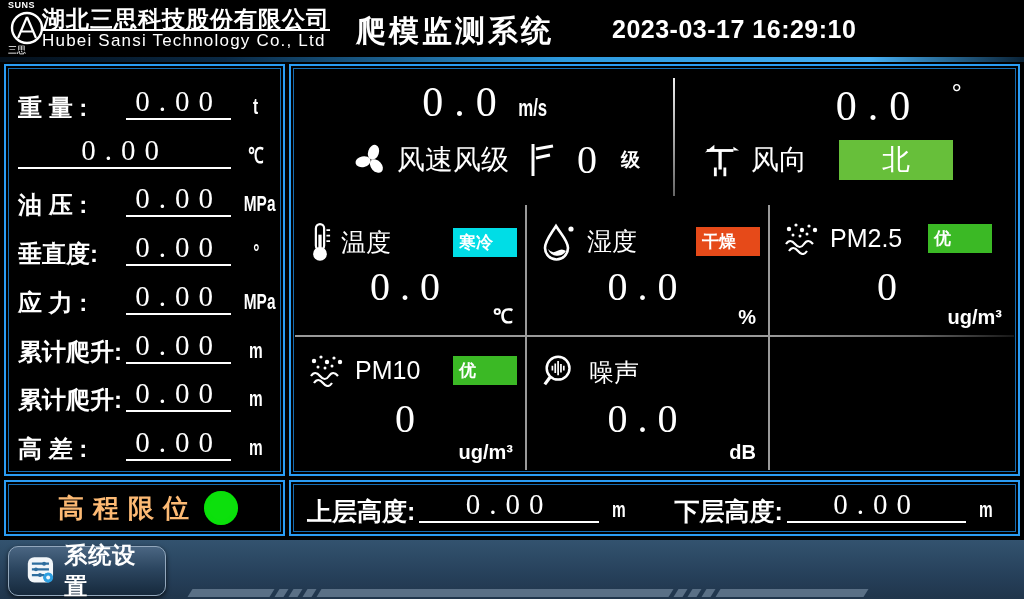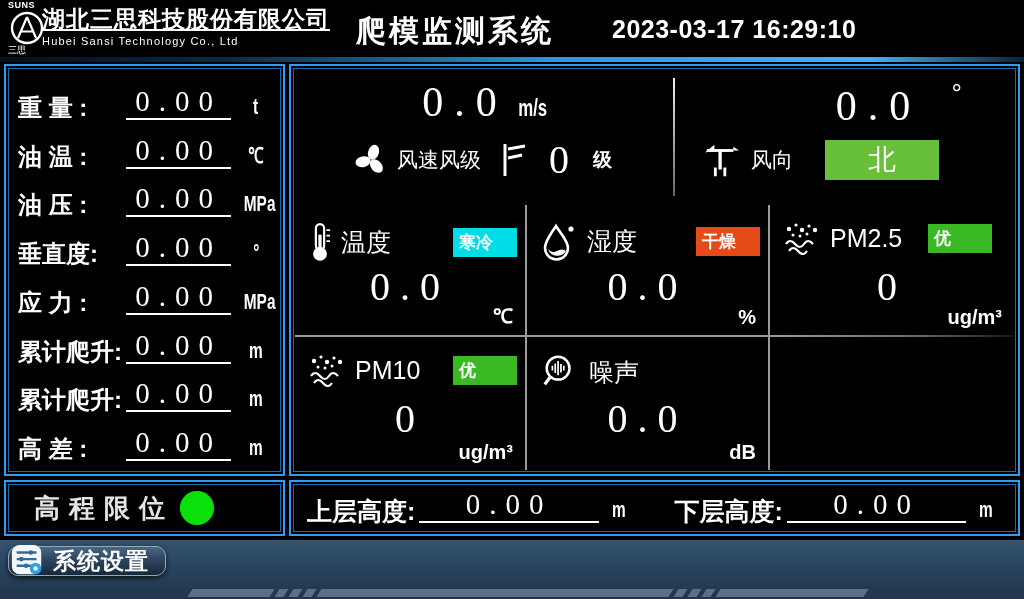--- a/index.html
+++ b/index.html
@@ -7,21 +7,21 @@
   body { font-family:"Liberation Sans", sans-serif; }
   .screen { position:relative; width:1024px; height:599px; background:#000; overflow:hidden; }
 
   
   .hdr { position:absolute; left:0; top:0; width:1024px; height:57px; background:#000; }
   .logo { position:absolute; left:8px; top:1px; width:38px; color:#fff; }
   .logo-top { font-size:9px; font-weight:bold; letter-spacing:.5px; line-height:9px; }
   .logo-bottom { font-size:9px; line-height:9px; }
   .company { position:absolute; left:42px; top:6px; color:#fff; }
   .company-cn { font-size:23px; font-weight:bold; letter-spacing:1px; line-height:26px;text-decoration:underline; }
-  .company-en { font-size:11px; letter-spacing:1.2px; line-height:18px; }
+  .company-en { font-size:17px; letter-spacing:1.2px; line-height:18px; }
   .app-title { position:absolute; left:356px; top:11px; color:#fff; font-size:30px; font-weight:bold; letter-spacing:3px; }
   .datetime { position:absolute; left:612px; top:15px; color:#fff; font-size:25px; font-weight:bold; letter-spacing:.5px; }
   .hdr-line { position:absolute; left:0; top:57px; width:1024px; height:5px;
     background:linear-gradient(90deg,#04101c 0%,#0a2a46 22%,#2d9ade 55%,#46b0f4 85%,#0a2236 100%); }
 
   
   .panel { position:absolute; background:#000; border:2px solid #2b9df4;
     box-shadow: inset 0 0 0 2px #000, inset 0 0 0 3px #156db3; }
 
   
@@ -41,21 +41,21 @@
   .wind-div { width:2px; height:118px; margin-top:6px; background:linear-gradient(180deg,#f0f0f0,#666); }
   .wind-right { flex:1; position:relative; }
   .bigval { font-family:"Liberation Serif", serif; font-size:42px; color:#fff; letter-spacing:11px; }
   .unit-strong { font-weight:bold; font-size:24px; color:#fff; }
   .wind-speed-line { text-align:center; margin-top:6px; }
   .wind-dir-line { text-align:right; margin-top:6px; padding-right:52px; }
   .deg-big { font-size:26px; color:#fff; vertical-align:18px; margin-left:26px; }
   .wind-meta { display:flex; align-items:center; margin-top:10px; color:#fff; }
   .wml { padding-left:50px; }
   .wmr { padding-left:26px; }
-  .wind-label { font-size:21px; margin-left:8px; }
+  .wind-label { font-size:28px; margin-left:8px; }
   .flag-ic { margin-left:20px; }
   .level-val { font-family:"Liberation Serif", serif; font-size:40px; color:#fff; margin-left:22px; }
   .level-unit { font-size:19px; font-weight:bold; margin-left:24px; }
   .dir-badge { margin-left:32px; width:114px; height:40px; line-height:40px; text-align:center;
     color:#fff; font-size:28px; }
 
   
   .grid { position:absolute; left:4px; right:4px; top:139px; bottom:4px;
     display:grid; grid-template-columns:232px 243px 1fr; grid-template-rows:132px 1fr; }
   .cell { position:relative; }
@@ -66,38 +66,38 @@
   .cell-label { font-size:25px; margin-left:10px; }
   .badge { margin-left:auto; min-width:64px; height:29px; line-height:29px; padding:0 6px;
     color:#fff; font-weight:bold; font-size:17px; }
   .badge-far { margin-right:14px; }
   .cell-value { position:absolute; left:0; right:0; top:58px; text-align:center;
     font-family:"Liberation Serif", serif; font-size:40px; color:#fff; letter-spacing:10px; }
   .cell-unit { position:absolute; right:12px; bottom:6px; color:#fff; font-weight:bold; font-size:20px; }
 
   
   .limit { left:4px; top:480px; width:281px; height:56px; display:flex; align-items:center; padding-left:28px; }
-  .limit-label { color:#e5e5e5; font-weight:bold; font-size:26px; letter-spacing:9px; }
+  .limit-label { color:#fdba74; font-weight:bold; font-size:26px; letter-spacing:9px;margin-left:24px; }
   .limit-dot { width:34px; height:34px; border-radius:50%; margin-left:6px;
     box-shadow:0 0 4px rgba(0,230,0,.8) inset; }
   .heights { left:289px; top:480px; width:731px; height:56px; display:flex; align-items:center; padding:0 22px 0 16px; }
   .hitem { display:flex; align-items:flex-end; flex:1; }
   .hlabel { color:#fff; font-weight:bold; font-size:25px; white-space:nowrap; line-height:34px; }
   .hval-box { flex:1; border-bottom:2px solid #fff; text-align:center; margin:0 10px 5px 4px; }
   .hval { font-family:"Liberation Serif", serif; font-size:29px; color:#fff; letter-spacing:9px; }
   .hunit { color:#fff; font-weight:bold; font-size:22px; margin-bottom:5px; }
   .hitem + .hitem { margin-left:46px; }
 
   
   .taskbar { position:absolute; left:0; top:540px; width:1024px; height:59px;
     background:linear-gradient(180deg,#33536f 0%,#26405a 60%,#20354b 100%); }
-  .settings-btn { position:absolute; left:8px; top:6px; width:158px; height:30px; border-radius:10px;
+  .settings-btn { position:absolute; left:8px; top:6px; width:158px; height:50px; border-radius:10px;
     background:linear-gradient(180deg,#4a6682 0%,#2c4660 45%,#16293c 100%);
     border:1px solid #93a8bd; box-shadow:0 2px 5px rgba(0,0,0,.7);
-    display:flex; align-items:center; padding:0 2px; cursor:pointer; }
+    display:flex; align-items:center; padding:0 18px; cursor:pointer; }
   .settings-label { color:#fff; font-weight:bold; font-size:23px; margin-left:8px; letter-spacing:1px; }
   .stripe { position:absolute; left:190px; top:49px; height:8px; display:flex; align-items:stretch; }
   .stripe > div { background:#5a7086; transform:skewX(-32deg); }
   .sbar-a { width:82px; }
   .sslash { width:9px; margin-left:5px; }
   .sbar-b { width:352px; margin-left:5px; }
   .sbar-c { width:148px; margin-left:5px; }
   .mla { margin-left:5px; }
 
   svg { display:block; }
@@ -125,21 +125,20 @@
   </div>
   <div class="hdr-line"></div>
 
   <div class="sidebar panel">
     <div class="srow">
       <span class="slabel">重 量 :</span>
       <span class="sval-box"><span class="sval">0.00</span></span>
       <span class="sunit"><span class="cond">t</span></span>
     </div>
     <div class="srow">
-      <span class="slabel">油 温 :</span>
       <span class="sval-box"><span class="sval">0.00</span></span>
       <span class="sunit"><span class="cond">℃</span></span>
     </div>
     <div class="srow">
       <span class="slabel">油 压 :</span>
       <span class="sval-box"><span class="sval">0.00</span></span>
       <span class="sunit"><span class="cond">MPa</span></span>
     </div>
     <div class="srow">
       <span class="slabel">垂直度:</span>

